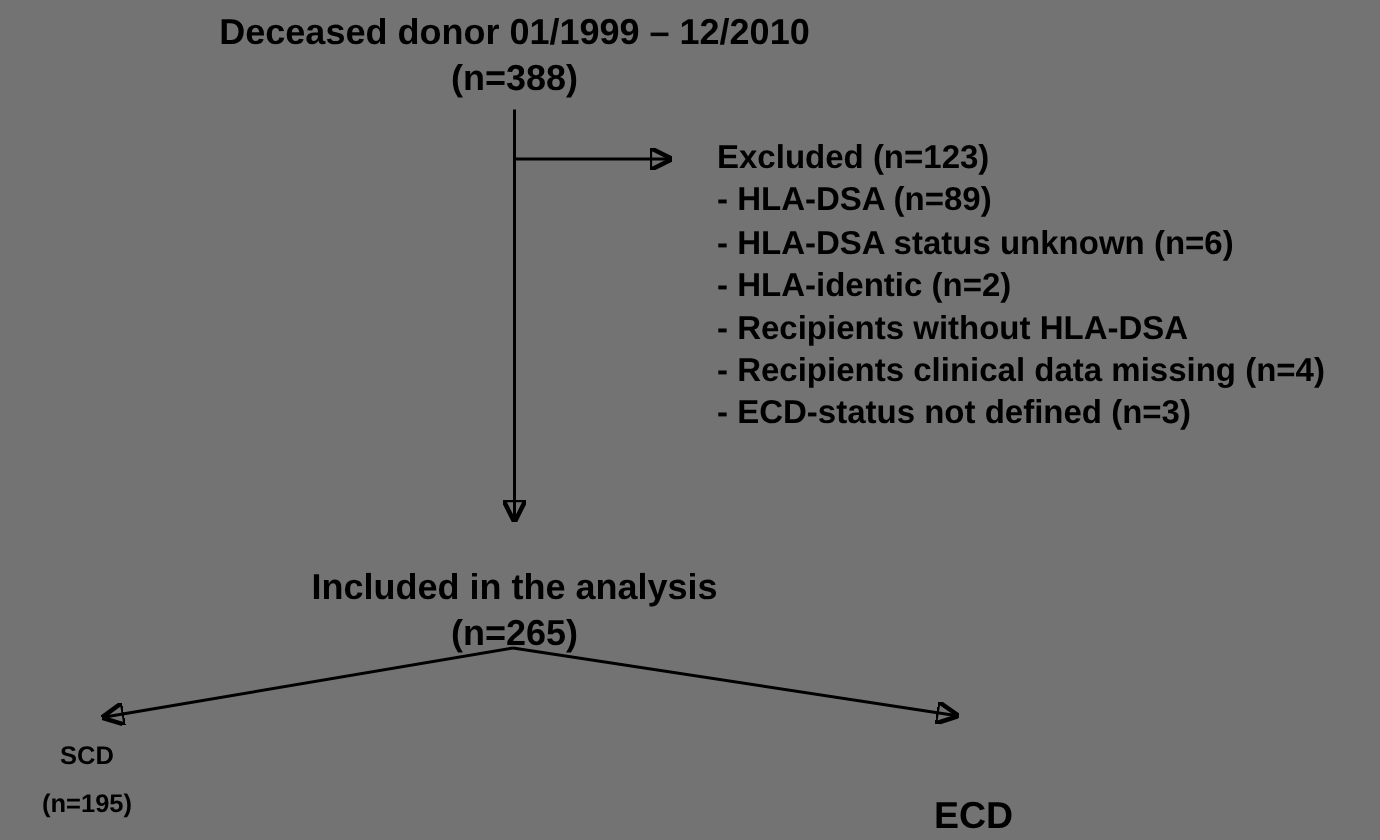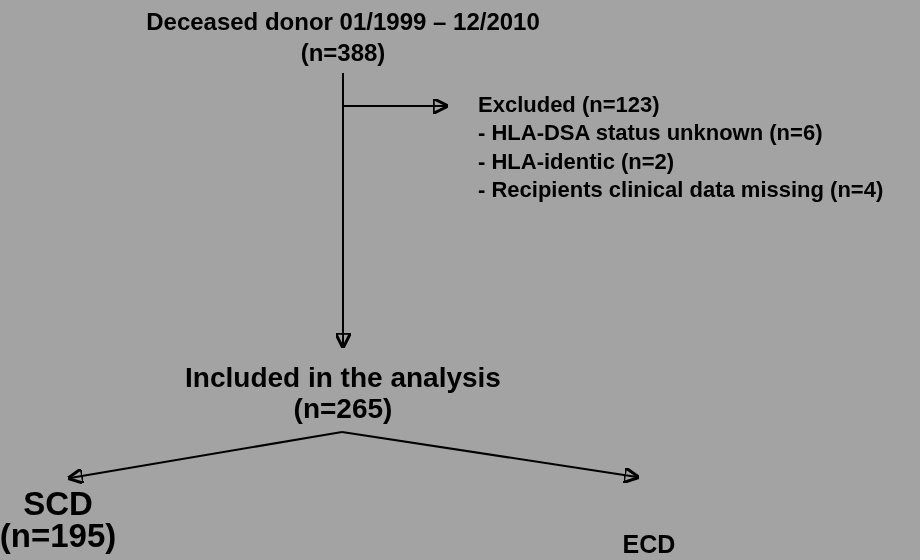--- a/index.html
+++ b/index.html
@@ -4,49 +4,49 @@
 <style>
   html, body {
     margin: 0;
     padding: 0;
     background: #ffffff;
   }
   .canvas {
     position: relative;
     width: 920px;
     height: 560px;
-    background: #a3a3a3;
+    background: #737373;
     overflow: hidden;
     font-family: "Liberation Sans", "DejaVu Sans", sans-serif;
     color: #000000;
   }
   .node {
     position: absolute;
     text-align: center;
     font-weight: bold;
     white-space: nowrap;
     transform: translateX(-50%);
   }
   .node .ln { display: block; }
   .root-node {
     left: 343px;
     top: 6px;
     font-size: 24px;
     line-height: 31px;
   }
   .included-node {
     left: 343px;
-    top: 362px;
-    font-size: 28px;
+    top: 376px;
+    font-size: 24px;
     line-height: 31px;
   }
   .scd-node {
     left: 58px;
     top: 488px;
-    font-size: 33px;
+    font-size: 17px;
     line-height: 32px;
   }
   .ecd-node {
     left: 649px;
     top: 488px;
     font-size: 25px;
     line-height: 32px;
     margin-top: 40px;
   }
   .excluded-block {
@@ -91,23 +91,26 @@
     <line x1="342" y1="432" x2="637" y2="477" marker-end="url(#arrow)"></line>
   </svg>
 
   <div class="node root-node">
     <span class="ln">Deceased donor 01/1999 – 12/2010</span>
     <span class="ln">(n=388)</span>
   </div>
 
   <div class="excluded-block">
     <span class="item">Excluded (n=123)</span>
+    <span class="item">- HLA-DSA (n=89)</span>
     <span class="item">- HLA-DSA status unknown (n=6)</span>
     <span class="item">- HLA-identic (n=2)</span>
+    <span class="item">- Recipients without HLA-DSA</span>
     <span class="item">- Recipients clinical data missing (n=4)</span>
+    <span class="item">- ECD-status not defined (n=3)</span>
   </div>
 
   <div class="node included-node">
     <span class="ln">Included in the analysis</span>
     <span class="ln">(n=265)</span>
   </div>
 
   <div class="node scd-node">
     <span class="ln">SCD</span>
     <span class="ln">(n=195)</span>

